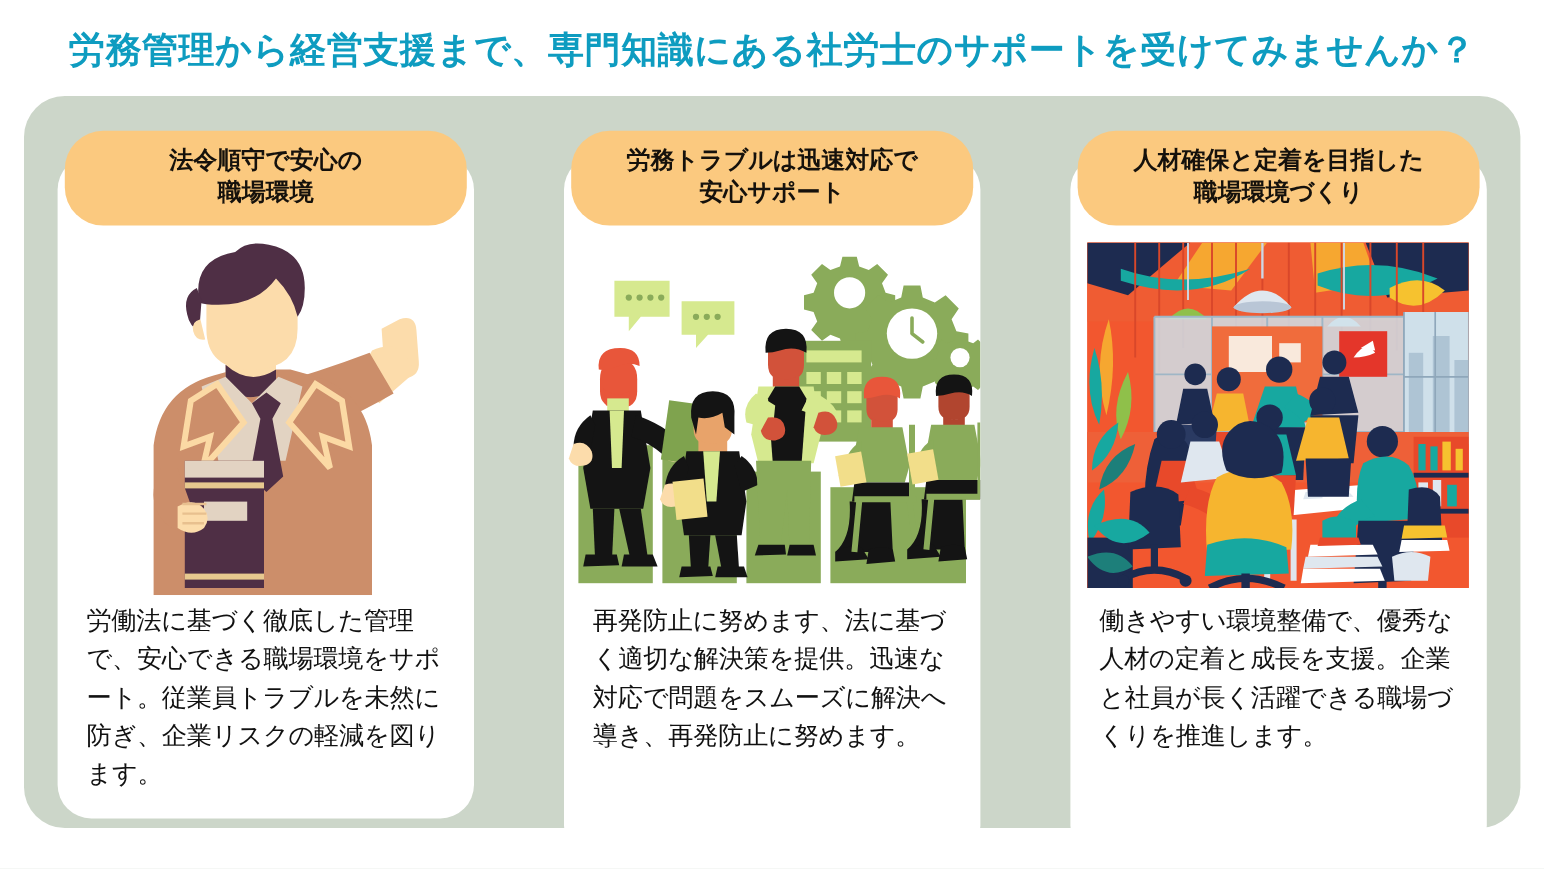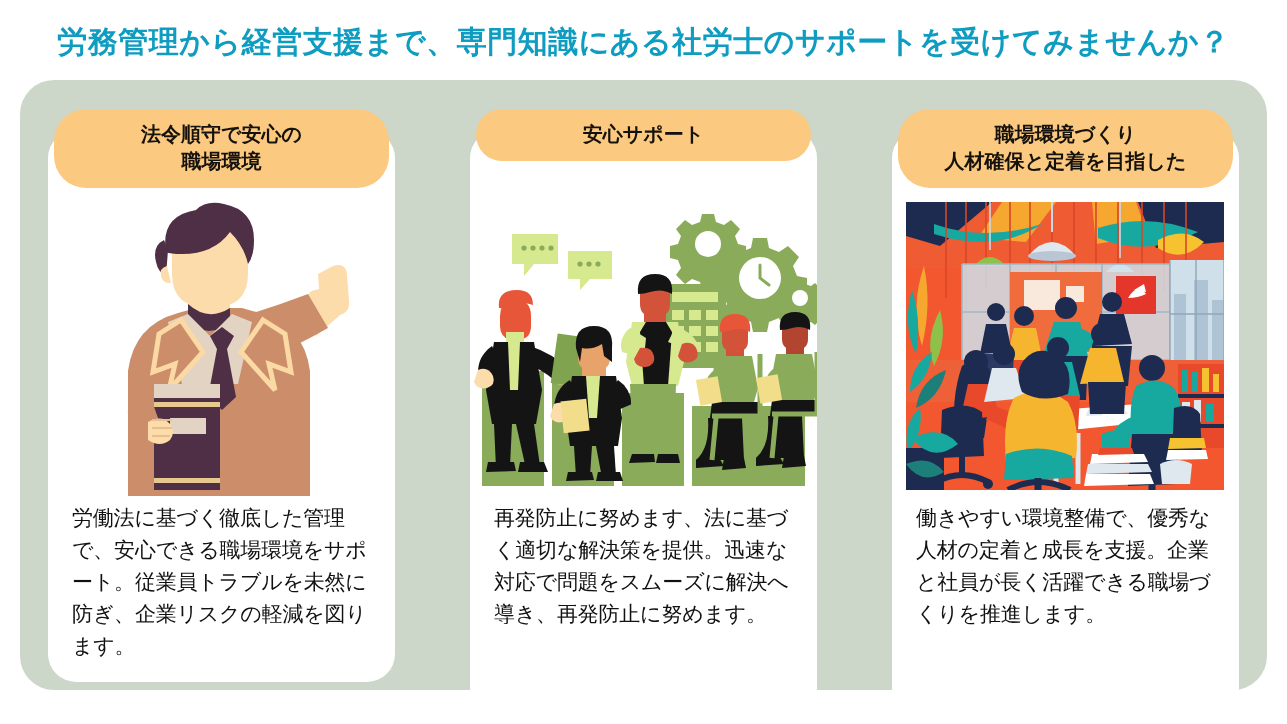--- a/index.html
+++ b/index.html
@@ -179,20 +179,21 @@
           <path d="M100 226 q14 -8 22 2 q6 8 0 16 q-10 8 -22 0 z" fill="#fcdcab"></path>
           <path d="M104 224 h20 M104 232 h20 M104 240 h18" stroke="#e8c08f" stroke-width="2" fill="none"></path>
         </svg>
       </div>
 
       <div class="card-body">労働法に基づく徹底した管理で、安心できる職場環境をサポート。従業員トラブルを未然に防ぎ、企業リスクの軽減を図ります。</div>
     </div>
 
     <div class="card tall">
       <div class="card-header">
+        <span class="l">労務トラブルは迅速対応で</span>
         <span class="l">安心サポート</span>
       </div>
 
       <div class="card-visual">
         <svg class="scene2" viewBox="0 0 347 300">
 
           <g fill="#8aab5a">
             <g transform="translate(238,48)">
               <path d="M-6 -30 h12 l2 8 8 3 7 -5 9 9 -5 7 3 8 8 2 v12 l-8 2 -3 8 5 7 -9 9 -7 -5 -8 3 -2 8 h-12 l-2 -8 -8 -3 -7 5 -9 -9 5 -7 -3 -8 -8 -2 v-12 l8 -2 3 -8 -5 -7 9 -9 7 5 8 -3 z"></path>
               <circle cx="0" cy="0" r="13" fill="#ffffff"></circle>
@@ -328,22 +329,22 @@
             <path d="M347 156 l0 62 M302 218 l45 0 M306 220 l-4 42" stroke="#8aab5a" stroke-width="5" fill="none"></path>
           </g>
         </svg>
       </div>
 
       <div class="card-body">再発防止に努めます、法に基づく適切な解決策を提供。迅速な対応で問題をスムーズに解決へ導き、再発防止に努めます。</div>
     </div>
 
     <div class="card tall">
       <div class="card-header">
+        <span class="l">人材確保と定着を目指した</span>
         <span class="l">職場環境づくり</span>
-        <span class="l">人材確保と定着を目指した</span>
       </div>
 
       <div class="card-visual">
         <div class="office-frame">
           <svg viewBox="0 0 318 288" width="318" height="288">
 
             <rect x="0" y="0" width="318" height="288" fill="#f2572f"></rect>
 
             <rect x="0" y="0" width="318" height="66" fill="#ef5c33"></rect>
 

